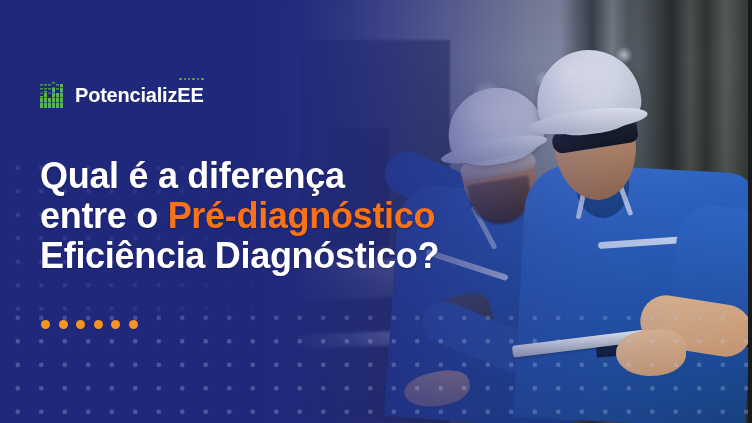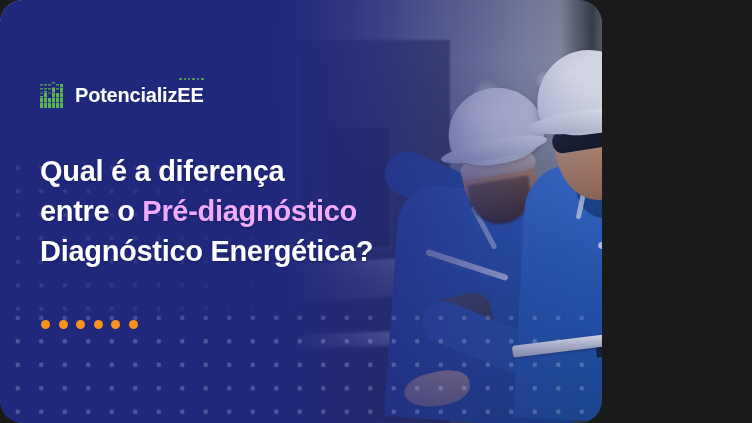--- a/index.html
+++ b/index.html
@@ -3,26 +3,25 @@
 <meta charset="utf-8">
 <title>PotencializEE Banner</title>
 <style>
   html, body {
     margin: 0;
     padding: 0;
     background: #1a1a1a;
   }
   #banner {
     position: relative;
-    width: 602px;
+    width: 748px;
     height: 423px;
     overflow: hidden;
     font-family: "Liberation Sans", "DejaVu Sans", sans-serif;
     background: #20287c;
-    border-radius: 23px;
     -webkit-font-smoothing: antialiased;
   }
 
   
   .photo {
     position: absolute;
     inset: 0;
     overflow: hidden;
   }
 
@@ -365,28 +364,28 @@
     background: #5cb44e;
     border-radius: 50%;
   }
 
   
   .headline {
     position: absolute;
     left: 0; top: 132px;
     width: 420px;
     color: #ffffff;
-    font-size: 29px;
+    font-size: 36px;
     font-weight: 700;
     line-height: 40px;
     letter-spacing: -.3px;
     text-shadow: 0 1px 2px rgba(8,12,46,.35);
   }
   .headline .hl-line { display: block; white-space: nowrap; }
-  .hl-green { color: #f0abfc; }
+  .hl-green { color: #f97316; }
 
   
   .dotrow {
     position: absolute;
     left: 1px; top: 320px;
     display: flex;
     gap: 8.5px;
   }
   .dotrow i {
     display: block;
@@ -485,21 +484,21 @@
     </div>
 
     <h1 class="headline">
       <span class="hl-line">
         <span>Qual é a diferença</span>
       </span>
       <span class="hl-line">
         <span>entre o </span><span class="hl-green">Pré-diagnóstico</span>
       </span>
       <span class="hl-line">
-        <span>Diagnóstico Energética?</span>
+        <span>Eficiência Diagnóstico?</span>
       </span>
     </h1>
 
     <div class="dotrow">
       <i></i>
       <i></i>
       <i></i>
       <i></i>
       <i></i>
       <i></i>

